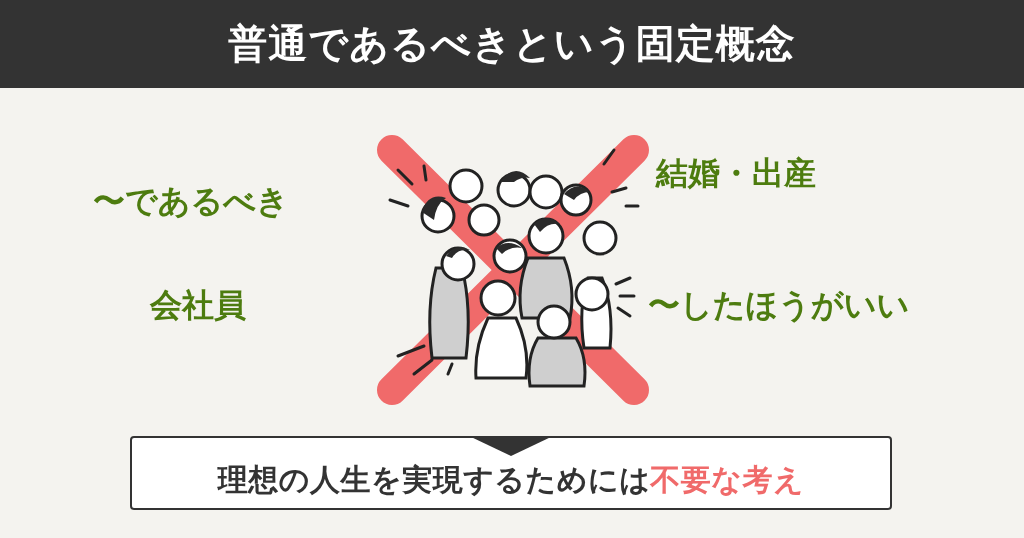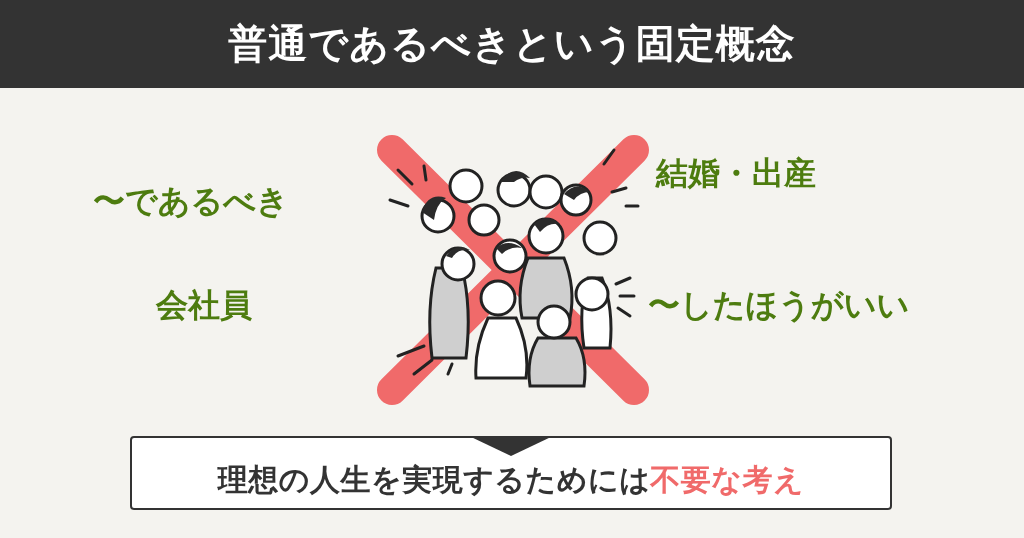--- a/index.html
+++ b/index.html
@@ -38,21 +38,21 @@
   .accent { color:#f06a6a; }
 </style>
 </head>
 <body>
 
 <div class="header">
   <div class="header-title">普通であるべきという固定概念</div>
 </div>
 
 <div class="label" style="left:93px; top:180px;">〜であるべき</div>
-<div class="label" style="left:156px; top:284px;">会社員</div>
+<div class="label" style="left:150px; top:284px;">会社員</div>
 <div class="label" style="left:656px; top:152px;">結婚・出産</div>
 <div class="label" style="left:648px; top:284px;">〜したほうがいい</div>
 
 <div class="illus">
   <svg width="290" height="282" viewBox="0 0 290 282">
 
     <line x1="24" y1="22" x2="266" y2="262" stroke="#f06a6a" stroke-width="30" stroke-linecap="round"></line>
     <line x1="266" y1="22" x2="24" y2="262" stroke="#f06a6a" stroke-width="30" stroke-linecap="round"></line>
 
     <g stroke="#222" stroke-width="3" stroke-linecap="round" fill="none">

